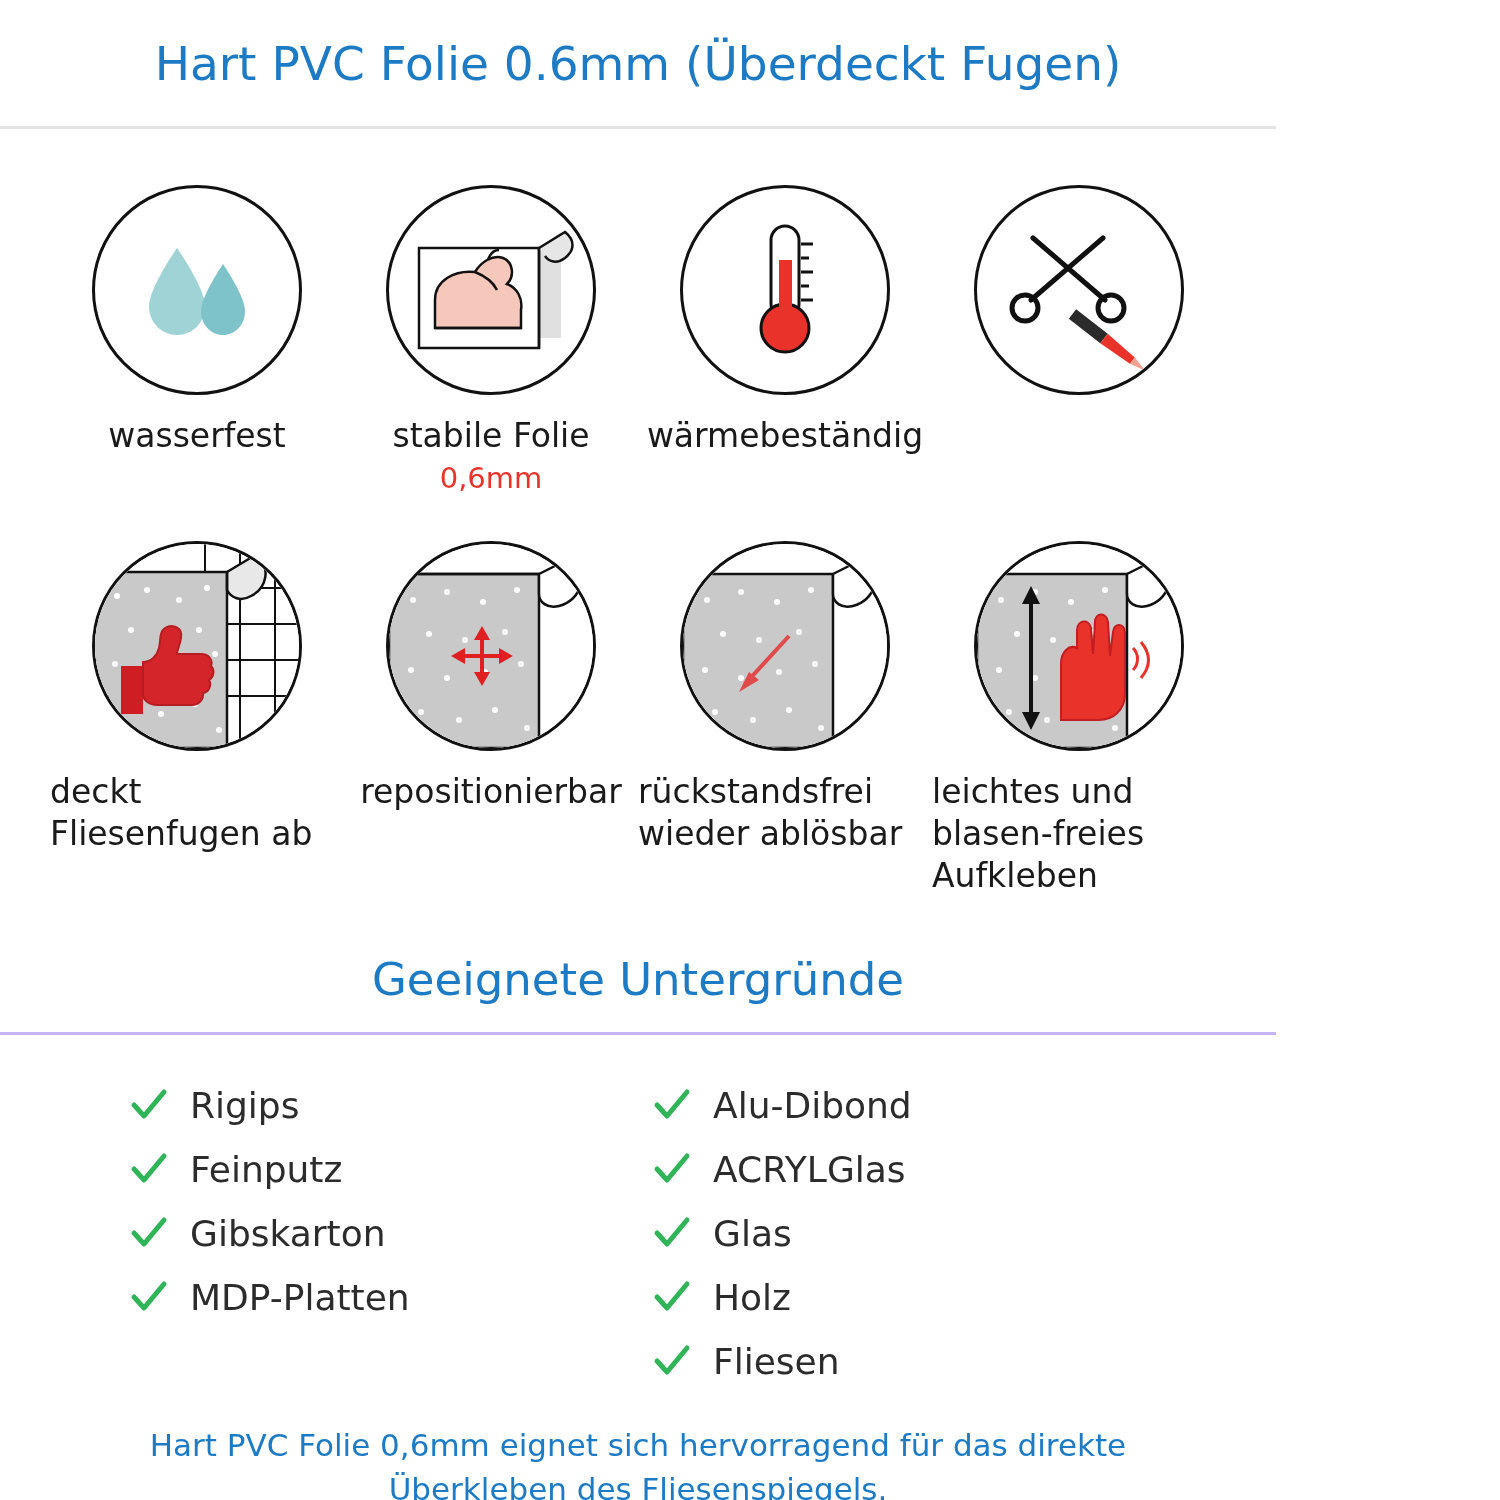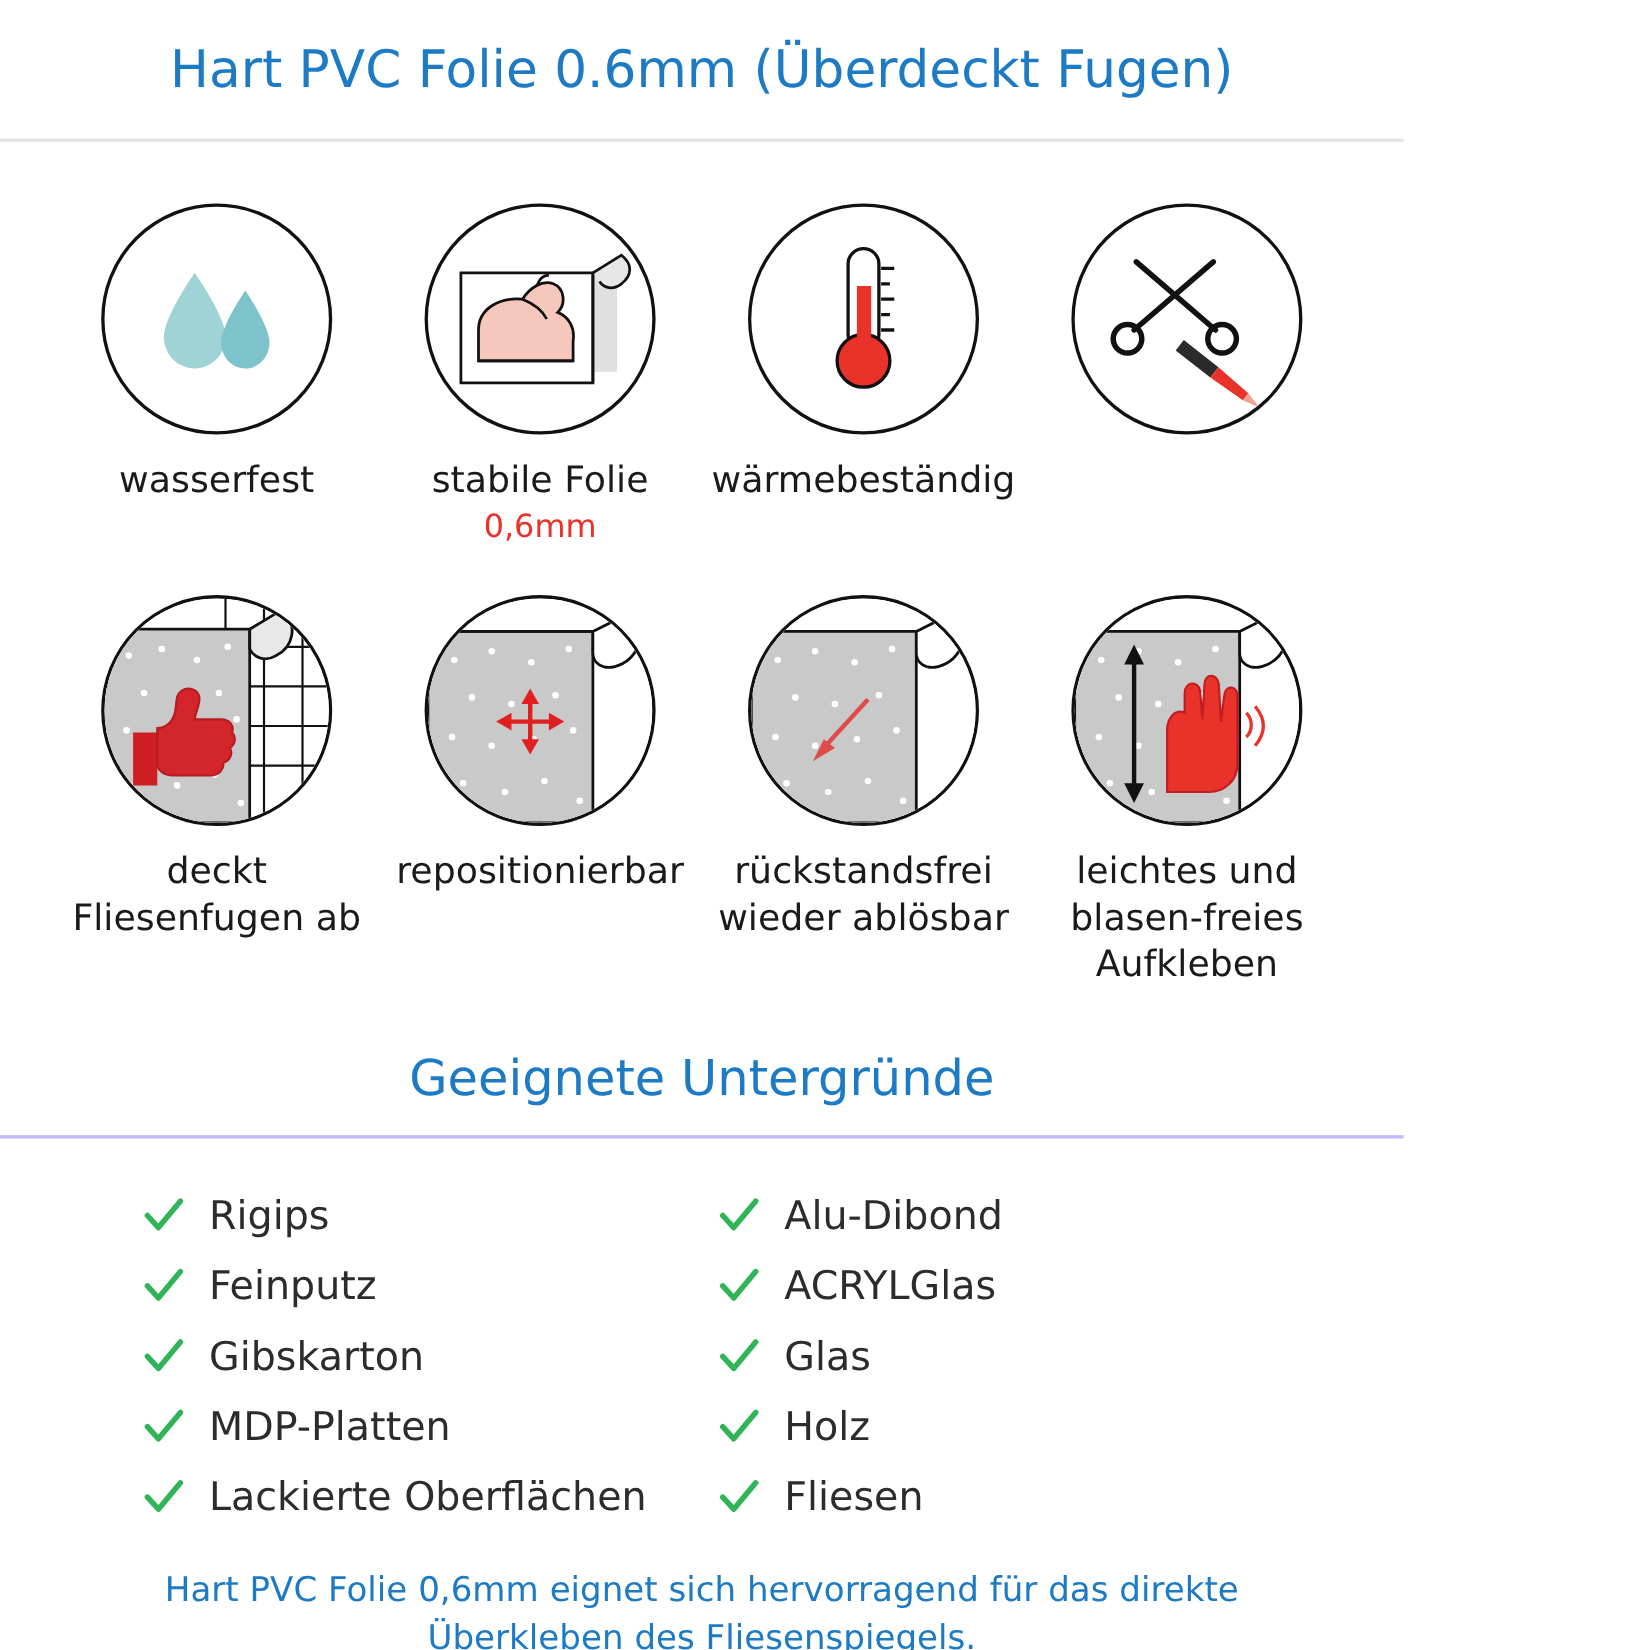--- a/index.html
+++ b/index.html
@@ -58,21 +58,21 @@
     overflow: hidden;
     position: relative;
     background: #ffffff;
     display: block;
   }
   .circle svg { display: block; }
   .feature-label {
     margin-top: 20px;
     font-size: 33px;
     line-height: 42px;
-    text-align: center;
+    text-align: left;
     color: #1a1a1a;
     max-width: 330px;
   }
   .feature-sub {
     font-size: 29px;
     color: #e8322a;
     text-align: center;
     line-height: 38px;
     margin-top: 2px;
   }
@@ -386,26 +386,20 @@
             <polyline points="4,19 14,30 34,6" fill="none" stroke="#2fb457" stroke-width="5" stroke-linecap="round" stroke-linejoin="round"></polyline>
           </svg>
         <span class="sub-text">Gibskarton</span>
       </div>
       <div class="sub-item">
         <svg class="check" viewBox="0 0 38 38">
             <polyline points="4,19 14,30 34,6" fill="none" stroke="#2fb457" stroke-width="5" stroke-linecap="round" stroke-linejoin="round"></polyline>
           </svg>
         <span class="sub-text">MDP-Platten</span>
       </div>
-      <div class="sub-item">
-        <svg class="check" viewBox="0 0 38 38">
-            <polyline points="4,19 14,30 34,6" fill="none" stroke="#2fb457" stroke-width="5" stroke-linecap="round" stroke-linejoin="round"></polyline>
-          </svg>
-        <span class="sub-text">Lackierte Oberflächen</span>
-      </div>
     </div>
 
     <div class="sub-col">
       <div class="sub-item">
         <svg class="check" viewBox="0 0 38 38">
             <polyline points="4,19 14,30 34,6" fill="none" stroke="#2fb457" stroke-width="5" stroke-linecap="round" stroke-linejoin="round"></polyline>
           </svg>
         <span class="sub-text">Alu-Dibond</span>
       </div>
       <div class="sub-item">

